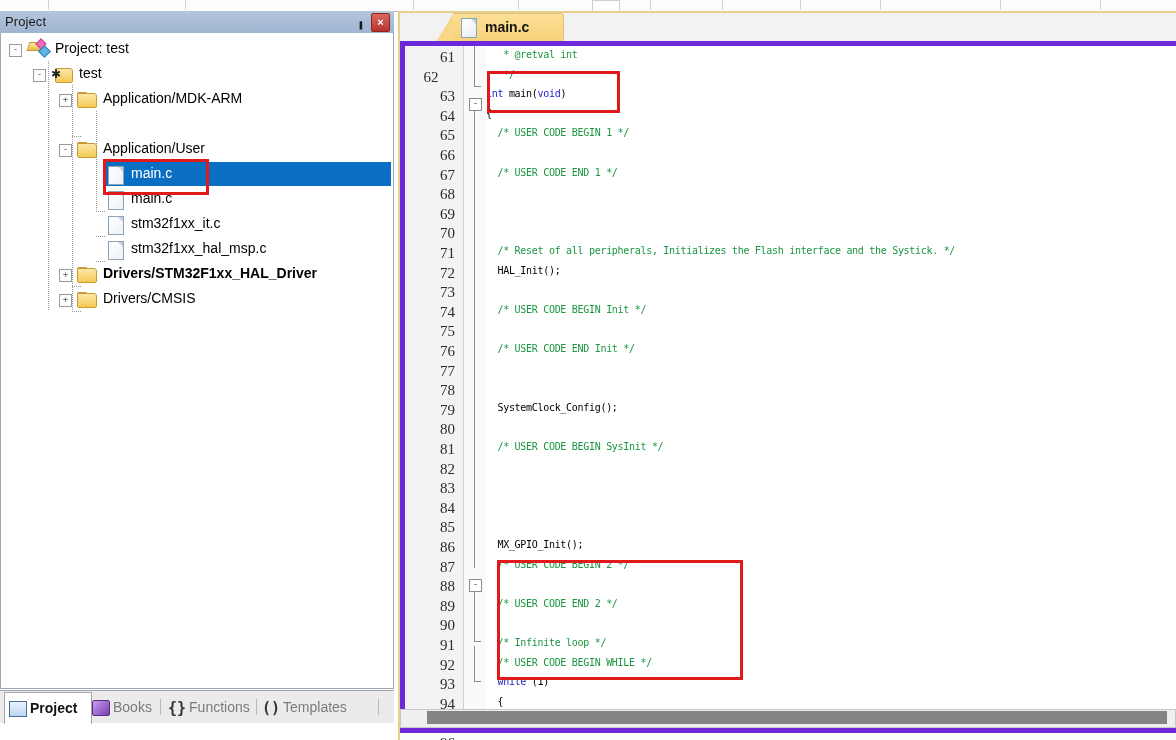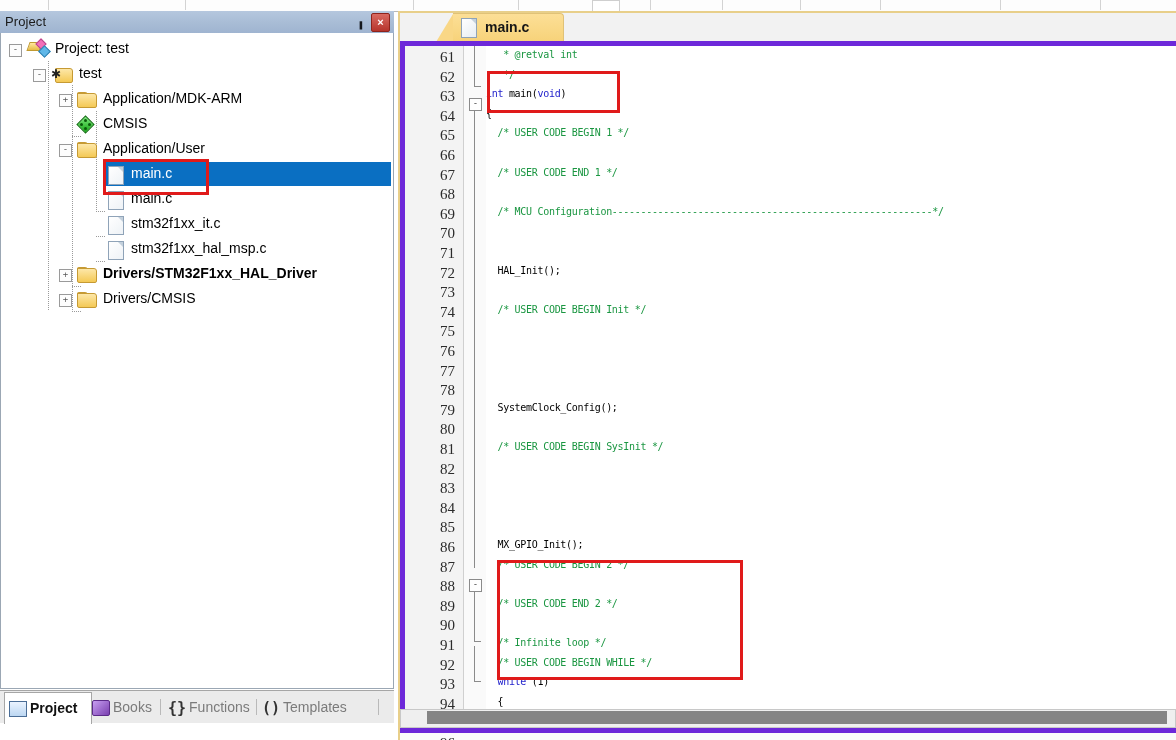--- a/index.html
+++ b/index.html
@@ -306,30 +306,20 @@
 
     <div class="tree-row" style="top:54px;">
       <div class="expander" style="left:58px;">+</div>
       <div class="folder-icon" style="left:76px;">
         <div class="tab"></div>
             <div class="back"></div>
       </div>
       <div class="txt" style="left:102px;">Application/MDK-ARM</div>
     </div>
 
-    <div class="tree-row" style="top:79px;">
-      <div class="cmsis-icon" style="left:77px;">
-        <div class="dia"></div>
-        <div class="dot" style="left:6px; top:2px;"></div>
-        <div class="dot" style="left:2px; top:6px;"></div>
-        <div class="dot" style="left:10px; top:6px;"></div>
-        <div class="dot" style="left:6px; top:10px;"></div>
-      </div>
-      <div class="txt" style="left:102px;">CMSIS</div>
-    </div>
 
     <div class="tree-row" style="top:104px;">
       <div class="expander" style="left:58px;">-</div>
       <div class="folder-icon" style="left:76px;">
         <div class="tab"></div>
             <div class="back"></div>
       </div>
       <div class="txt" style="left:102px;">Application/User</div>
     </div>
 
@@ -399,21 +389,21 @@
   <div class="tabstrip">
     <div class="doc-tab">
       <div class="t-ico"></div>
       <div class="t-label">main.c</div>
     </div>
   </div>
 
   <div class="code-frame">
     <div class="gutter">
           <div class="ln" style="top: 3px;">61</div>
-          <div class="ln" style="top: 22.6px;">62</div>
+          <div class="ln" style="top: 22.6px; text-align: center;">62</div>
           <div class="ln" style="top: 42.2px;">63</div>
           <div class="ln" style="top: 61.8px;">64</div>
           <div class="ln" style="top: 81.4px;">65</div>
           <div class="ln" style="top: 101px;">66</div>
           <div class="ln" style="top: 120.6px;">67</div>
           <div class="ln" style="top: 140.2px;">68</div>
           <div class="ln" style="top: 159.8px;">69</div>
           <div class="ln" style="top: 179.4px;">70</div>
           <div class="ln" style="top: 199px;">71</div>
           <div class="ln" style="top: 218.6px;">72</div>
@@ -456,26 +446,27 @@
     </div>
     <div class="codearea">
           <div class="cl" style="top: 3px;"><span class="cm">   * @retval int</span></div>
           <div class="cl" style="top: 22.6px;"><span class="cm">   */</span></div>
           <div class="cl" style="top: 42.2px;"><span class="kw">int</span><span> main(</span><span class="kw">void</span><span>)</span></div>
           <div class="cl" style="top: 61.8px;"><span>{</span></div>
           <div class="cl" style="top: 81.4px;"><span class="cm">  /* USER CODE BEGIN 1 */</span></div>
           <div class="cl" style="top: 101px;"><span></span></div>
           <div class="cl" style="top: 120.6px;"><span class="cm">  /* USER CODE END 1 */</span></div>
           <div class="cl" style="top: 140.2px;"><span></span></div>
-          <div class="cl" style="top: 159.8px;"><span class="cm">  /* MCU Configuration--------------------------------------------------------*/</span></div>
           <div class="cl" style="top: 179.4px;"><span></span></div>
+          <div class="cl" style="top: 199px;"><span class="cm">  /* Reset of all peripherals, Initializes the Flash interface and the Systick. */</span></div>
           <div class="cl" style="top: 218.6px;"><span>  HAL_Init();</span></div>
           <div class="cl" style="top: 238.2px;"><span></span></div>
           <div class="cl" style="top: 257.8px;"><span class="cm">  /* USER CODE BEGIN Init */</span></div>
           <div class="cl" style="top: 277.4px;"><span></span></div>
+          <div class="cl" style="top: 297px;"><span class="cm">  /* USER CODE END Init */</span></div>
           <div class="cl" style="top: 316.6px;"><span></span></div>
           <div class="cl" style="top: 355.8px;"><span>  SystemClock_Config();</span></div>
           <div class="cl" style="top: 375.4px;"><span></span></div>
           <div class="cl" style="top: 395px;"><span class="cm">  /* USER CODE BEGIN SysInit */</span></div>
           <div class="cl" style="top: 414.6px;"><span></span></div>
           <div class="cl" style="top: 453.8px;"><span></span></div>
           <div class="cl" style="top: 493px;"><span>  MX_GPIO_Init();</span></div>
           <div class="cl" style="top: 512.6px;"><span class="cm">  /* USER CODE BEGIN 2 */</span></div>
           <div class="cl" style="top: 532.2px;"><span></span></div>
           <div class="cl" style="top: 551.8px;"><span class="cm">  /* USER CODE END 2 */</span></div>

